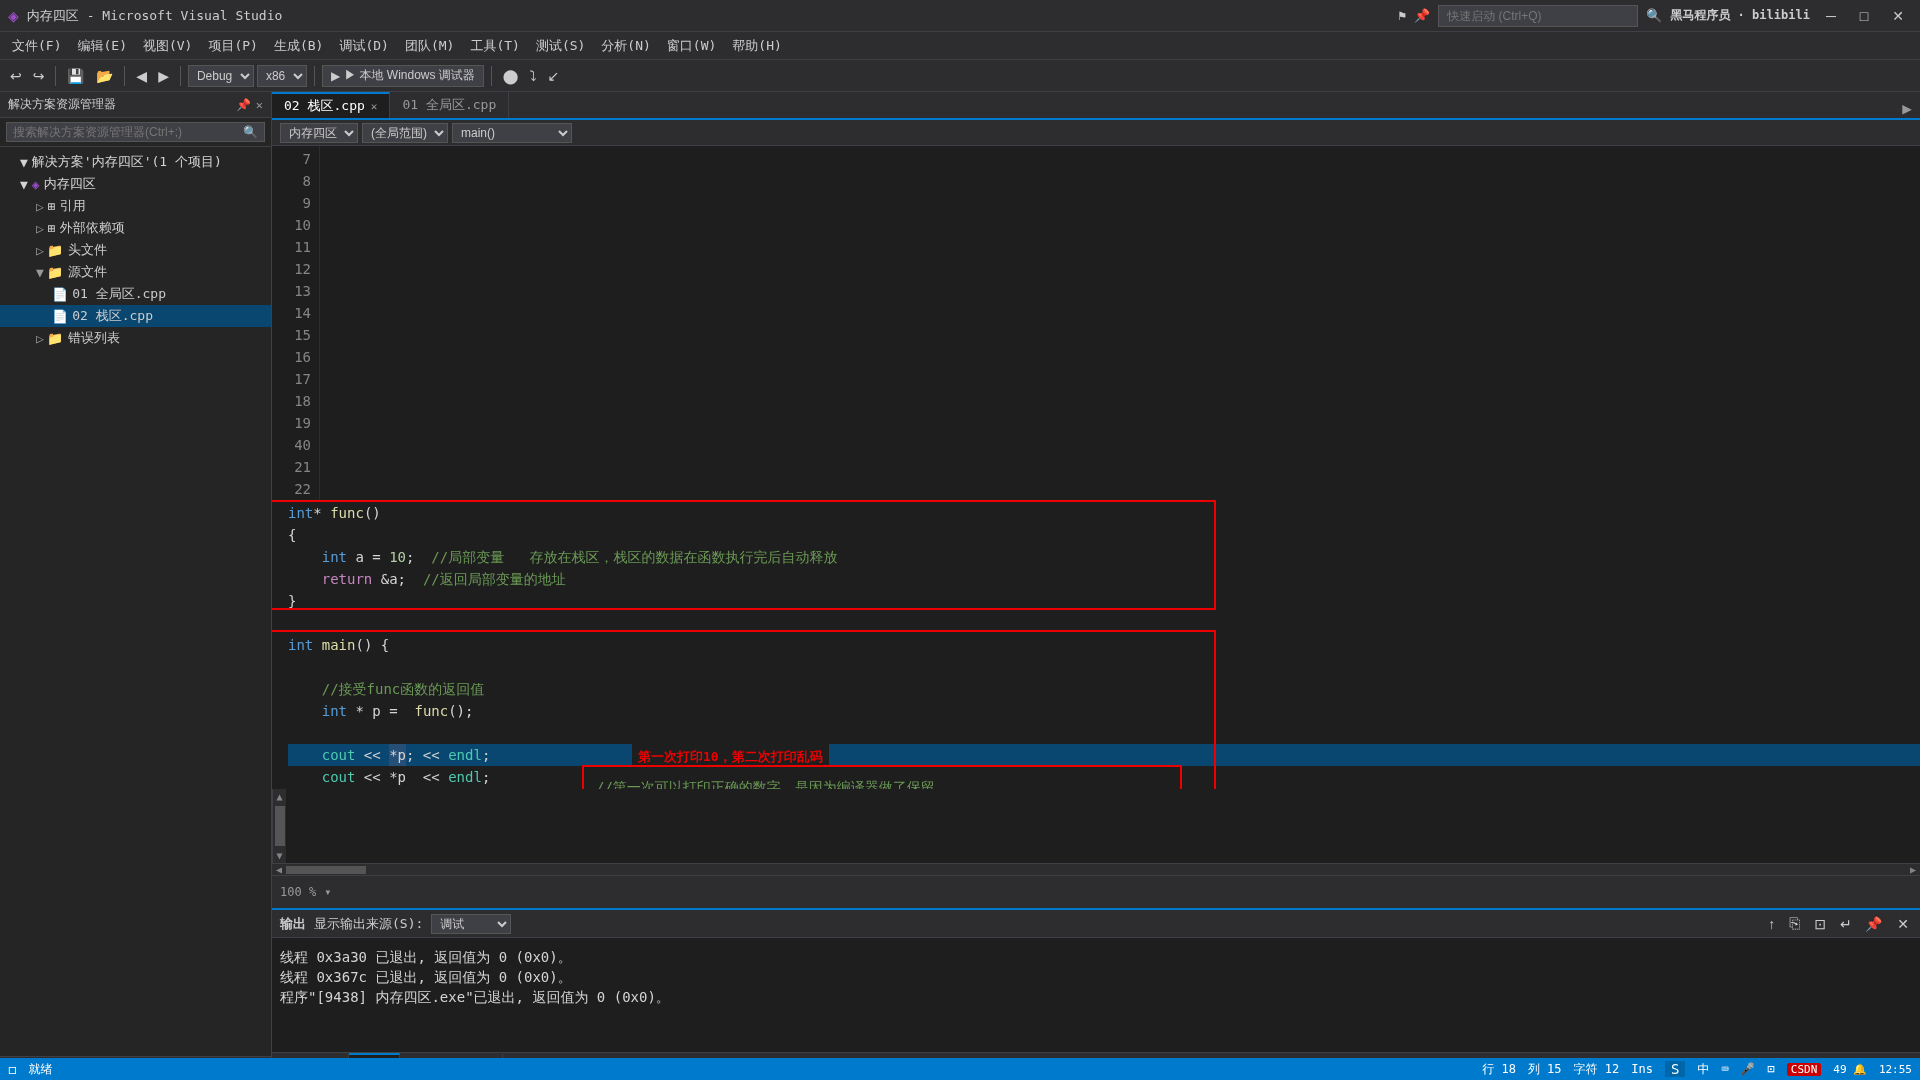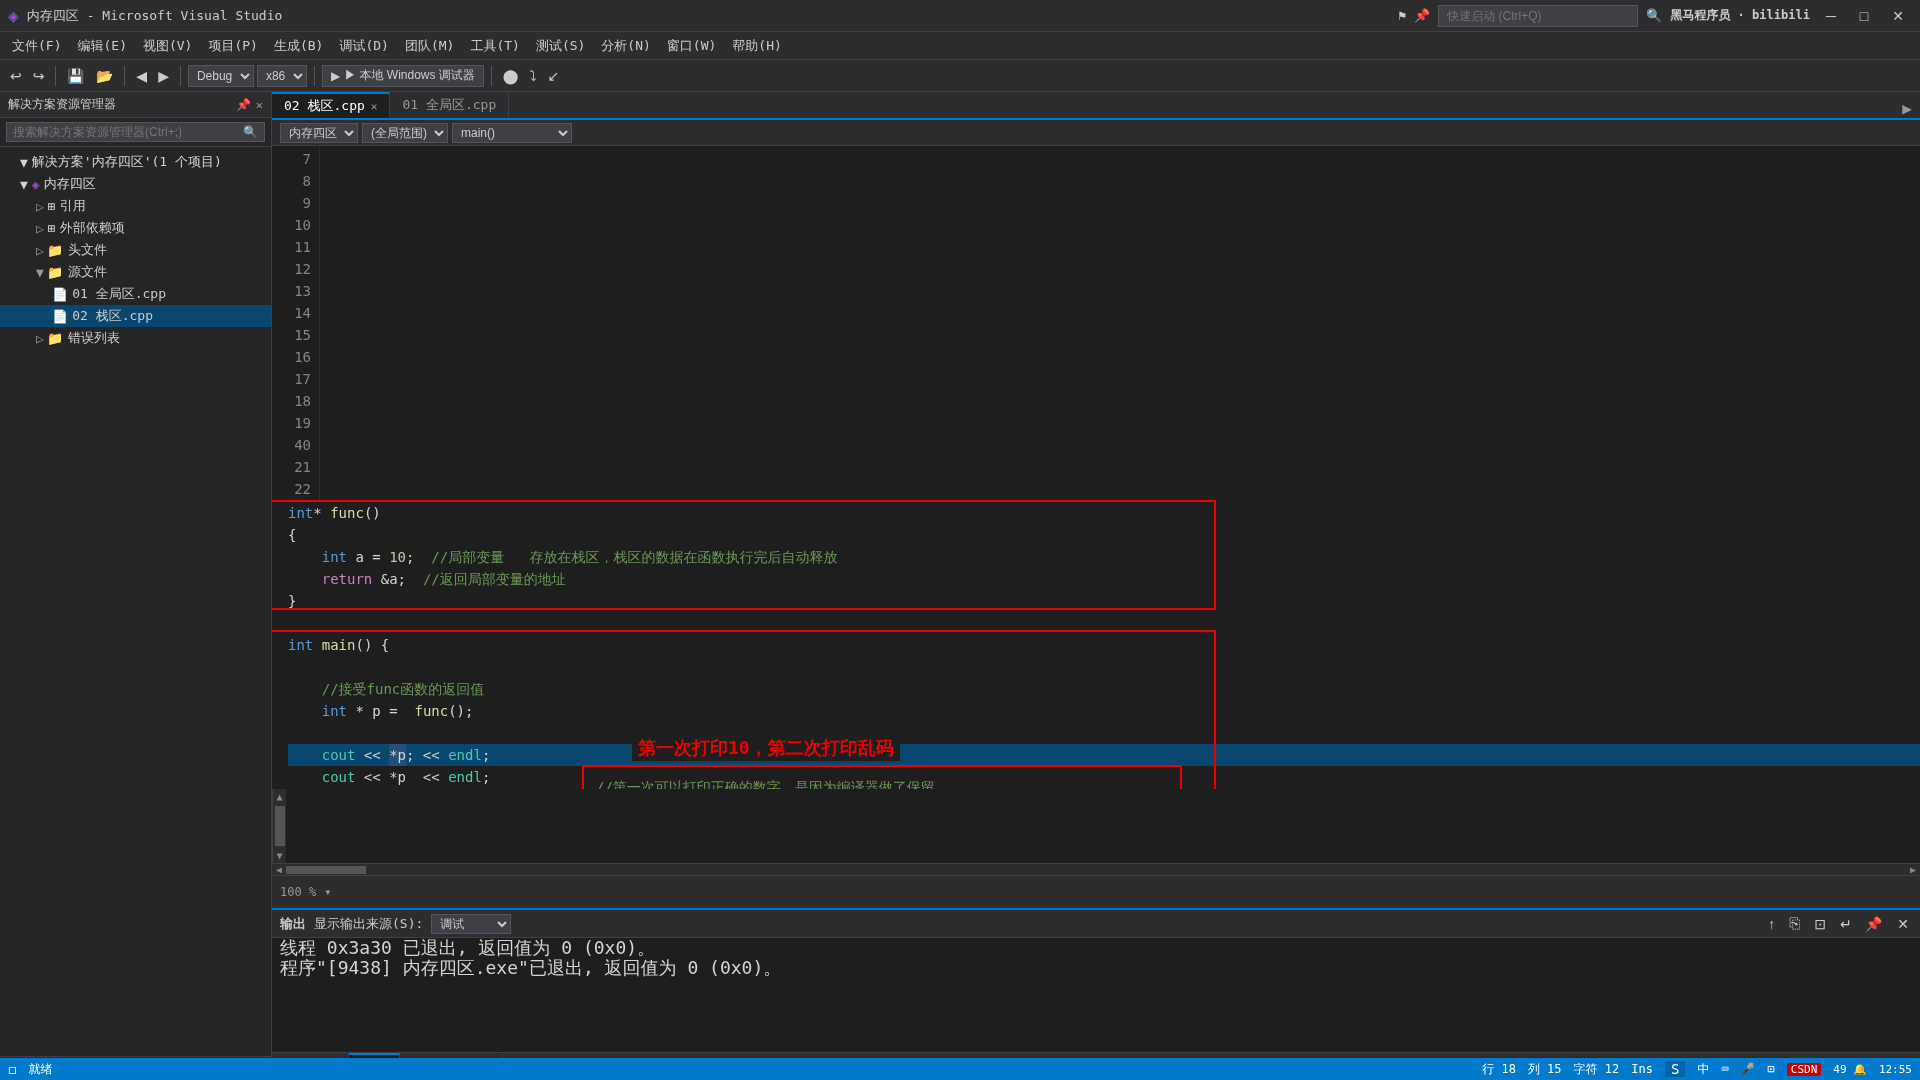--- a/index.html
+++ b/index.html
@@ -525,21 +525,21 @@
         <div class="code-line">
           <span style="color:#d4d4d4;">    </span><span style="color:#dcdcaa;">system</span><span style="color:#d4d4d4;">(</span><span style="color:#ce9178;">"pause"</span><span style="color:#d4d4d4;">);</span>
         </div>
 
         <div class="annotation-box" style="top:0px;left:-16px;width:960px;height:110px;">
         </div>
 
         <div class="annotation-box" style="top:130px;left:-16px;width:960px;height:220px;">
         </div>
 
-        <div class="annotation-label" style="top:235px;left:360px;font-size:18px;font-weight:bold;background:#1e1e1e;padding:2px 6px;color:#e00;">第一次打印10，第二次打印乱码</div>
+        <div class="annotation-label" style="top:244px;left:360px;font-size:13px;font-weight:bold;background:#1e1e1e;padding:2px 6px;color:#e00;">第一次打印10，第二次打印乱码</div>
 
         <div class="annotation-tooltip" style="top:265px;left:310px;min-width:600px;">
           <div style="color:#6a9955;">//第一次可以打印正确的数字，是因为编译器做了保留</div>
           <div style="color:#6a9955;">//第二次这个数据就不再保留了</div>
         </div>
       </div>
 
       <div style="width:14px;background:#2d2d30;border-left:1px solid #3f3f46;display:flex;flex-direction:column;align-items:center;padding:2px 0;">
         <span style="color:#858585;font-size:10px;cursor:pointer;">▲</span>
         <div style="width:10px;height:40px;background:#555;margin:4px 0;cursor:pointer;"></div>
@@ -574,22 +574,23 @@
         <div style="flex:1;"></div>
 
         <button class="output-icon-btn" title="清除">↑</button>
         <button class="output-icon-btn" title="复制">⎘</button>
         <button class="output-icon-btn" title="过滤">⊡</button>
         <button class="output-icon-btn" title="自动换行">↵</button>
         <button class="output-icon-btn" title="固定">📌</button>
         <button class="output-icon-btn" title="关闭">✕</button>
       </div>
 
-      <div id="output-content" style="flex:1;padding:0 8px;color:#d4d4d4;font-size:18px;line-height:20px;overflow-y:auto;">
+      <div id="output-content" style="flex:1;padding:9px 8px;color:#d4d4d4;font-size:14px;line-height:20px;overflow-y:auto;">
         <div>线程 0x3a30 已退出, 返回值为 0 (0x0)。</div>
+        <div>线程 0x367c 已退出, 返回值为 0 (0x0)。</div>
         <div>程序"[9438] 内存四区.exe"已退出, 返回值为 0 (0x0)。</div>
       </div>
 
       <div style="height:28px;background:#2d2d30;display:flex;align-items:center;border-top:1px solid #3f3f46;">
         <span class="bottom-tab">错误列表</span>
         <span class="bottom-tab active">输出</span>
         <span class="bottom-tab">查找符号结果</span>
       </div>
     </div>
 

